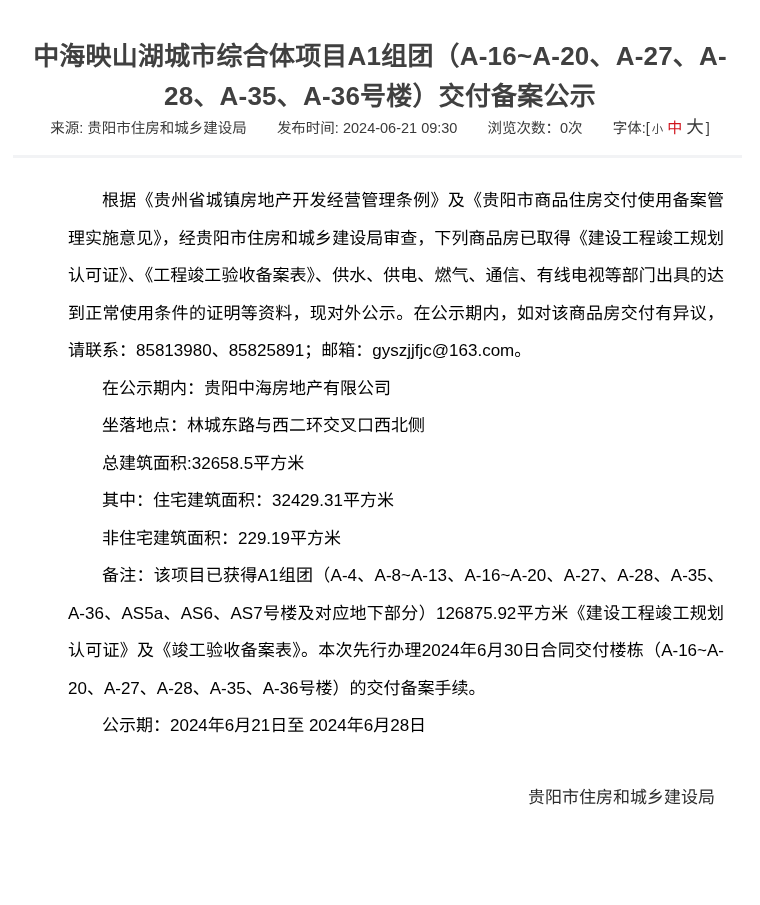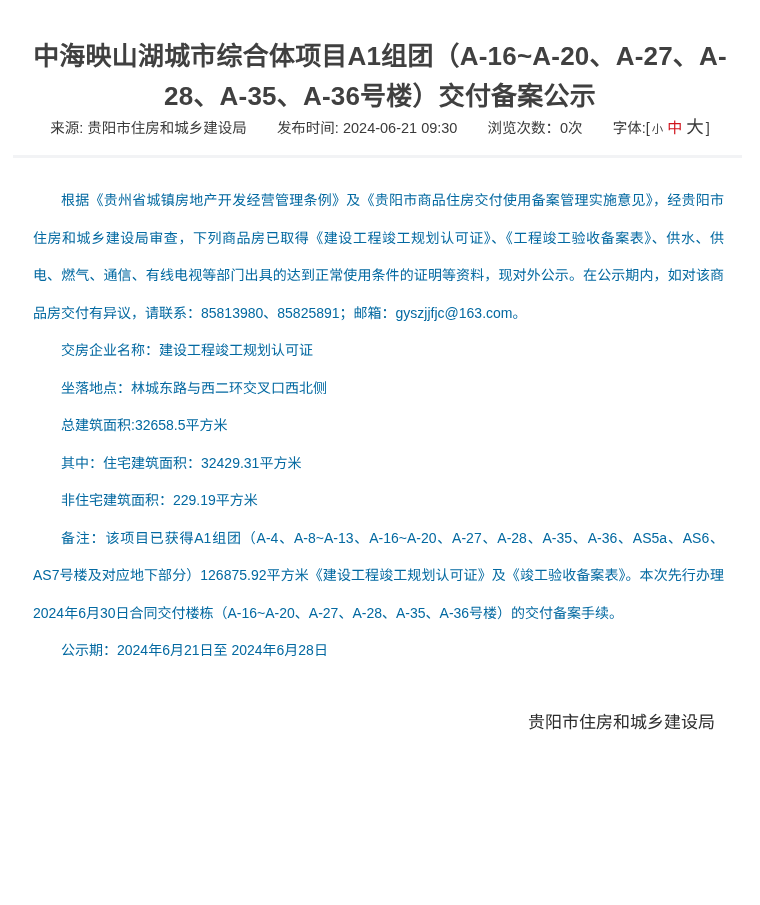--- a/index.html
+++ b/index.html
@@ -69,25 +69,26 @@
   
   .divider {
     height: 3px;
     background: #f2f3f5;
     margin: 15px 18px 0 13px;
   }
 
   
   .content {
     padding: 24px 36px 0 33px;
-    font-size: 14px;
+    font-size: 17px;
     line-height: 37.5px;
-    color: #0369a1;
+    color: #000000;
     text-align: justify;
     text-justify: inter-ideograph;
+    margin-left: 35px;
   }
   .content p {
     margin: 0;
     padding: 0;
   }
   .content p.indent {
     text-indent: 2em;
   }
 
   
@@ -117,21 +118,21 @@
     <span class="meta-gap"></span>
     <span class="meta-item"><span>浏览次数：</span><span>0次</span></span>
     <span class="meta-gap"></span>
     <span class="font-size-group"><span>字体:</span><span class="bracket">[</span><span class="fs-opt fs-small">小</span><span class="fs-opt fs-medium">中</span><span class="fs-opt fs-large">大</span><span class="bracket">]</span></span>
   </div>
 
   <div class="divider"></div>
 
   <div class="content">
     <p class="indent">根据《贵州省城镇房地产开发经营管理条例》及《贵阳市商品住房交付使用备案管理实施意见》，经贵阳市住房和城乡建设局审查，下列商品房已取得《建设工程竣工规划认可证》、《工程竣工验收备案表》、供水、供电、燃气、通信、有线电视等部门出具的达到正常使用条件的证明等资料，现对外公示。在公示期内，如对该商品房交付有异议，请联系：85813980、85825891；邮箱：gyszjjfjc@163.com。</p>
-    <p class="indent">交房企业名称：建设工程竣工规划认可证</p>
+    <p class="indent">在公示期内：贵阳中海房地产有限公司</p>
     <p class="indent">坐落地点：林城东路与西二环交叉口西北侧</p>
     <p class="indent">总建筑面积:32658.5平方米</p>
     <p class="indent">其中：住宅建筑面积：32429.31平方米</p>
     <p class="indent">非住宅建筑面积：229.19平方米</p>
     <p class="indent">备注：该项目已获得A1组团（A-4、A-8~A-13、A-16~A-20、A-27、A-28、A-35、A-36、AS5a、AS6、AS7号楼及对应地下部分）126875.92平方米《建设工程竣工规划认可证》及《竣工验收备案表》。本次先行办理2024年6月30日合同交付楼栋（A-16~A-20、A-27、A-28、A-35、A-36号楼）的交付备案手续。</p>
     <p class="indent">公示期：2024年6月21日至 2024年6月28日</p>
   </div>
 
   <div class="signature">
     <span class="sig-line">贵阳市住房和城乡建设局</span>

